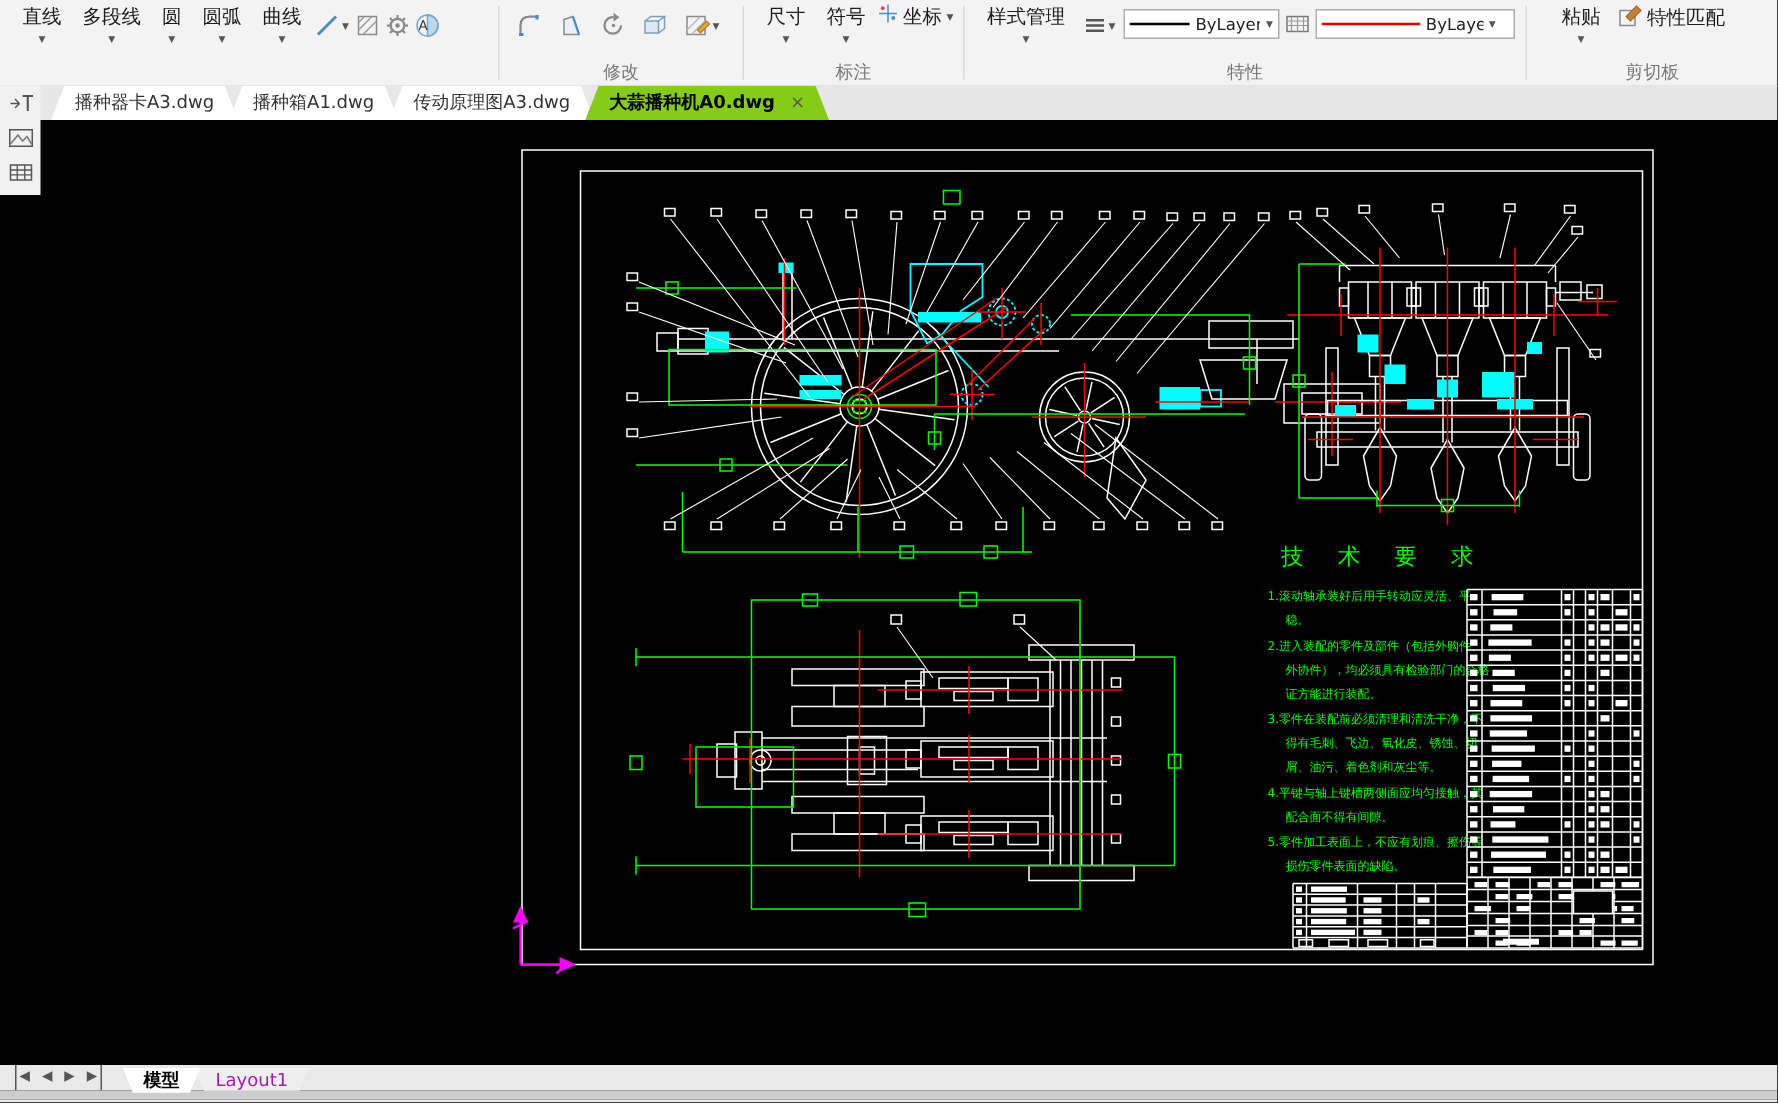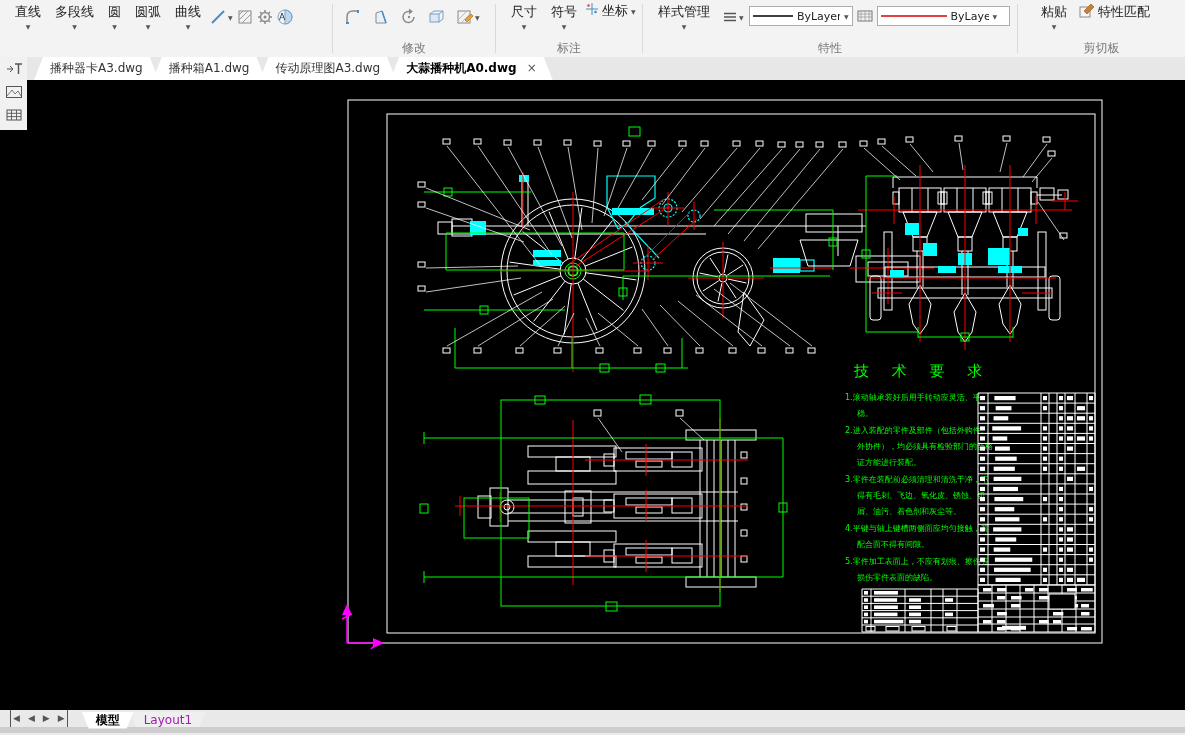--- a/index.html
+++ b/index.html
@@ -29,21 +29,21 @@
     padding:0 3px;margin:5px 3px 0 3px;}
   .combo .sample{margin-right:4px;}
   .combo .cval{font-size:11px;color:#222;white-space:nowrap;overflow:hidden;}
   .combo .ccaret{font-size:6px;color:#555;margin-left:4px;}
 
   
   .tabstrip{position:absolute;top:57px;left:0;width:1185px;height:23px;background:#e7e7e7;}
   .doctabs{position:absolute;left:34px;top:0;height:23px;display:flex;}
   .dtab{height:23px;line-height:23px;padding:0 16px;font-size:12px;color:#333;background:#ffffff;
     clip-path:polygon(9px 0,calc(100% - 9px) 0,100% 100%,0 100%);margin-right:-6px;display:flex;align-items:center;}
-  .dtab.active{background:#ffffff;font-weight:bold;color:#000;z-index:2;}
+  .dtab.active{background:#84cc16;font-weight:bold;color:#000;z-index:2;}
   .dtab .closex{margin-left:10px;color:#555;font-weight:normal;font-size:12px;}
 
   
   .sidestrip{position:absolute;top:57px;left:0;width:27px;height:73px;background:#f1f1f1;
     display:flex;flex-direction:column;align-items:center;z-index:3;}
   .sidestrip .icon{margin-top:3px;width:20px;height:20px;}
 
   
   .canvas{position:absolute;top:80px;left:0;width:1149px;height:630px;background:var(--canvas_bg);}
   svg text{font-family:"DejaVu Sans","Liberation Sans",sans-serif;}

